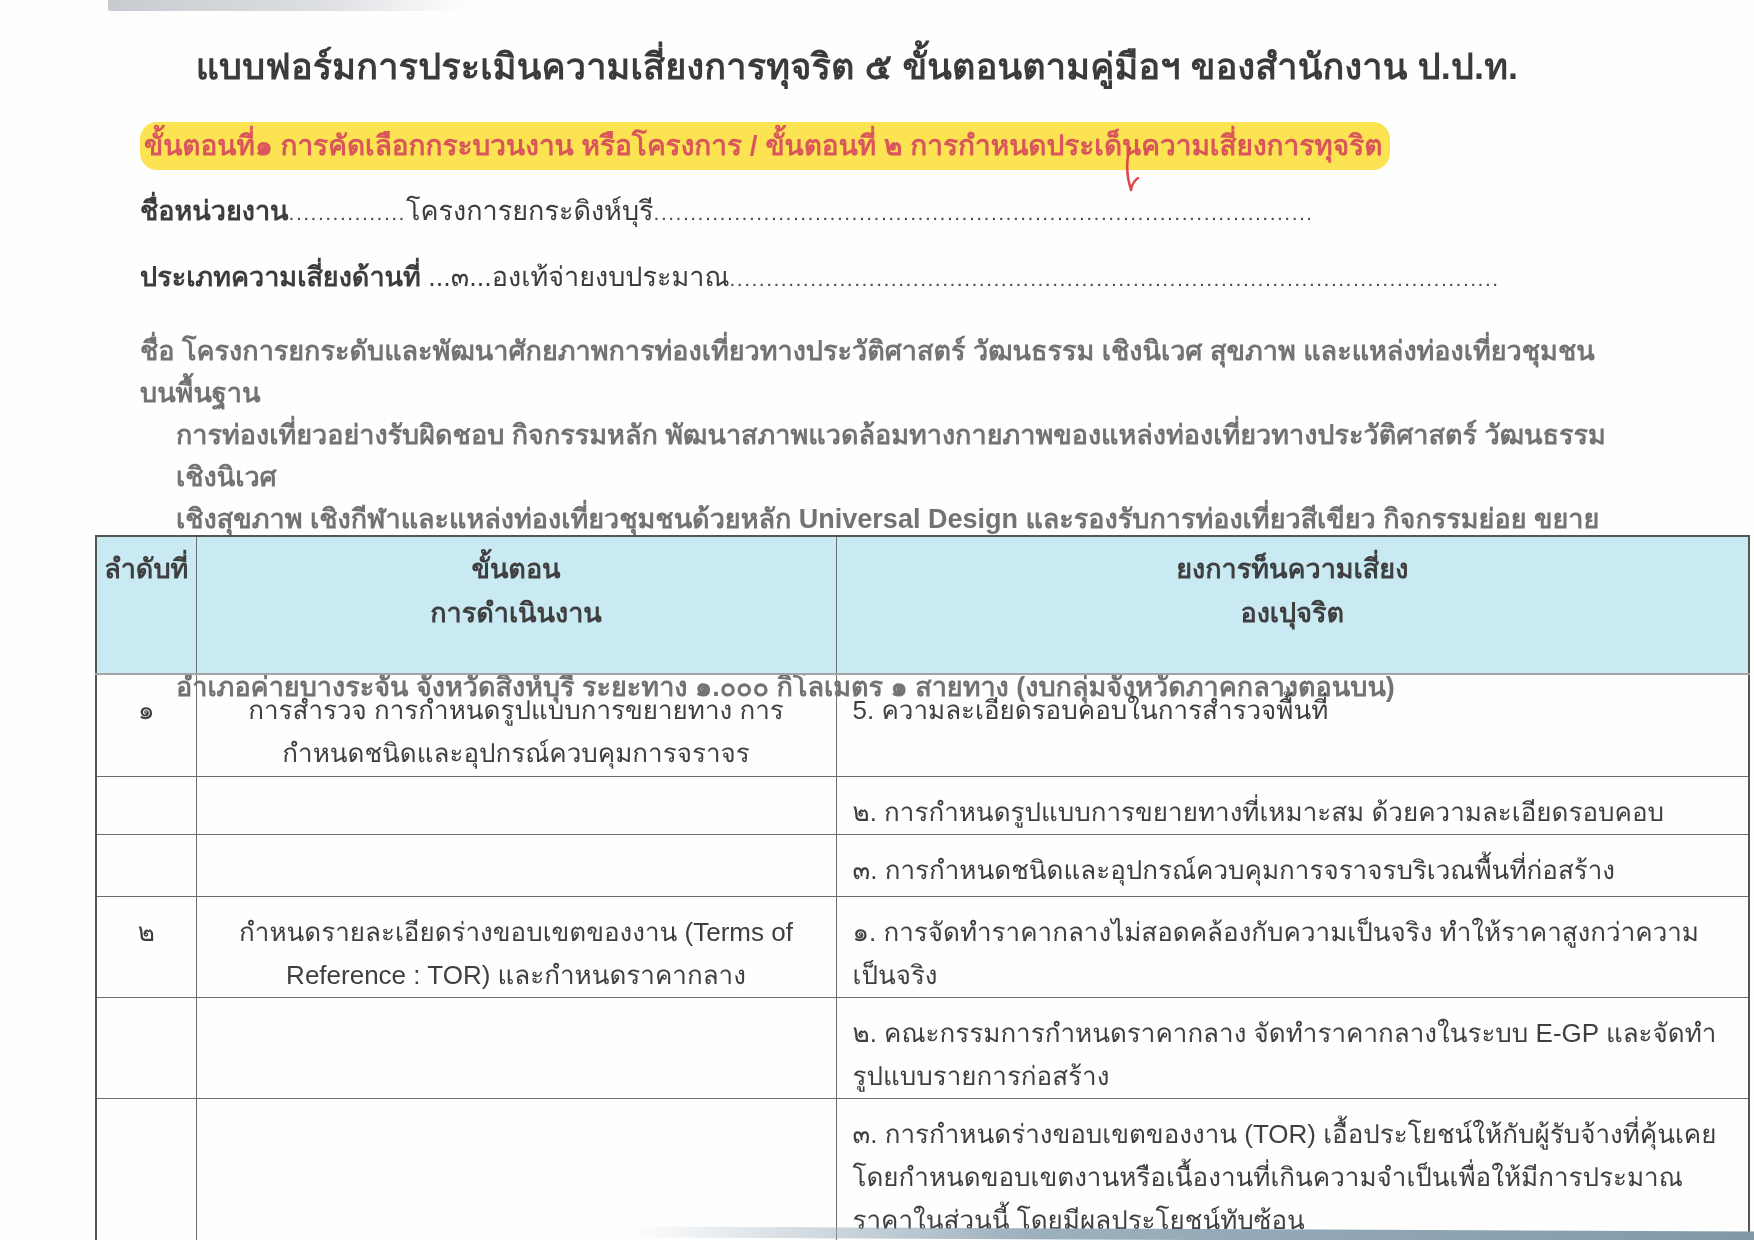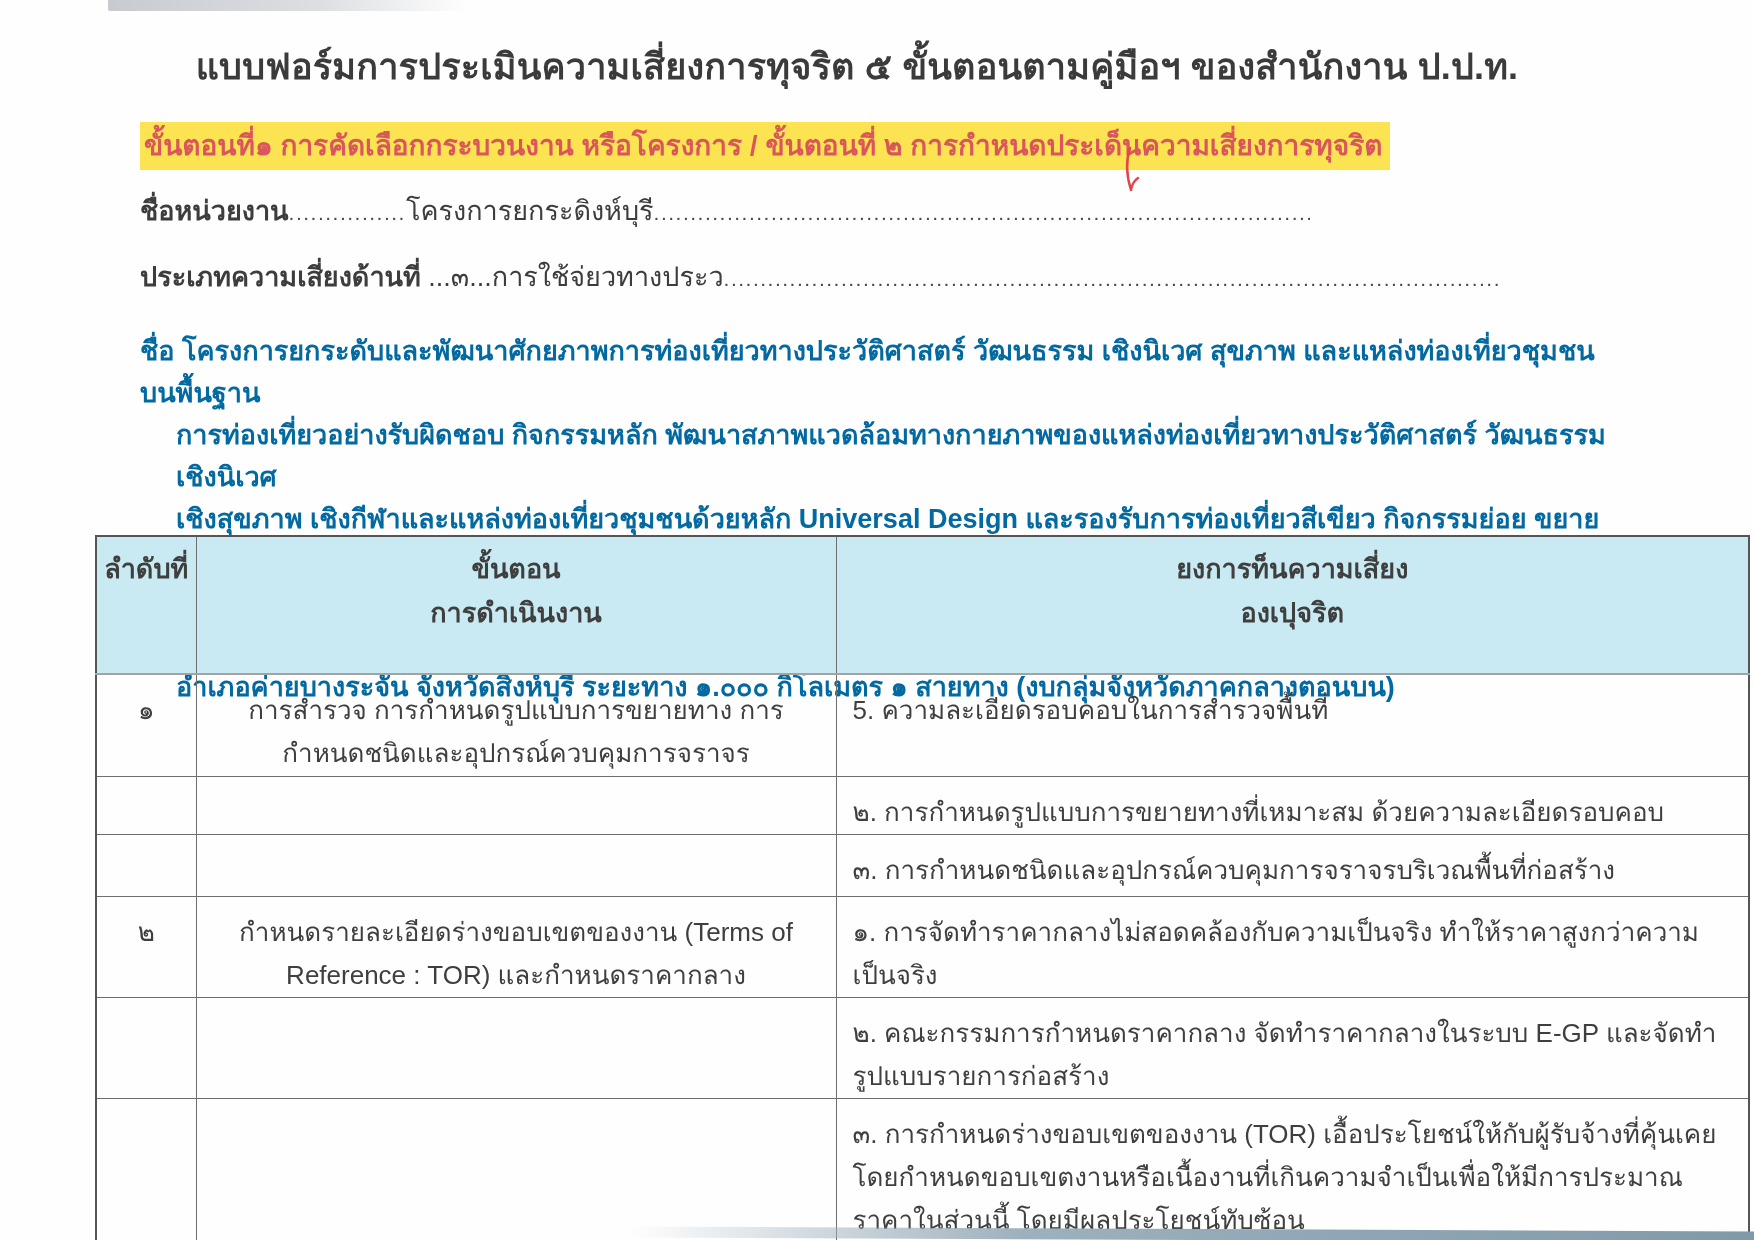--- a/index.html
+++ b/index.html
@@ -17,34 +17,34 @@
     opacity:.55; border-radius:0 0 4px 2px;
   }
   .title{
     position:absolute; left:0; top:38px; width:1714px; margin:0;
     text-align:center; font-size:36px; font-weight:bold; color:#3b3b3b;
     letter-spacing:.2px;
   }
   .highlight{
     position:absolute; left:140px; top:122px; height:48px; line-height:48px;
     padding:0 8px 0 4px; background:var(--highlight-bg); color:var(--highlight-text);
-    font-size:28px; font-weight:bold; white-space:nowrap;
+    font-size:28px; font-weight:bold; white-space:nowrap;border-radius:17px;
   }
   .pen-mark{position:absolute; left:1120px; top:146px;}
   .field-line{
     position:absolute; left:140px; height:42px; line-height:42px;
     font-size:27px; white-space:nowrap; overflow:hidden;
   }
   .field-line .lbl{font-weight:bold;}
   .field-line .dots{font-size:21px; letter-spacing:1.5px; color:#4a4a4a;}
   .agency-line{top:190px; width:1170px;}
   .risk-line{top:256px; width:1360px;}
   .project{
     position:absolute; left:140px; top:330px; width:1480px;
-    font-size:27px; font-weight:600; color:#0369a1; line-height:42px;
+    font-size:27px; font-weight:600; color:#737373; line-height:42px;
   }
   .project .cont{padding-left:36px;}
   .risk-table{
     position:absolute; left:95px; top:535px; width:1655px;
     border-collapse:collapse; table-layout:fixed; font-size:26px; color:#3f3f3f;
   }
   .risk-table th,.risk-table td{
     border:1.5px solid var(--border); vertical-align:top; overflow:hidden;
   }
   .risk-table thead th{
@@ -81,21 +81,21 @@
 
   <svg class="pen-mark" width="22" height="48" viewBox="0 0 22 48">
     <path d="M10 2 C 6 14, 6 28, 11 44 M11 44 C 12 38, 15 34, 18 32" fill="none" stroke="var(--pen-mark)" stroke-width="2.5" stroke-linecap="round"></path>
   </svg>
 
   <div class="field-line agency-line">
     <span class="lbl">ชื่อหน่วยงาน</span><span class="dots">................</span><span>โครงการยกระดิงห์บุรี</span><span class="dots">........................................................................................................................................................................................................</span>
   </div>
 
   <div class="field-line risk-line">
-    <span class="lbl">ประเภทความเสี่ยงด้านที่</span><span> ...๓...การใช้จ่ยวทางประว</span><span class="dots">............................................................................................................................................................................................................</span>
+    <span class="lbl">ประเภทความเสี่ยงด้านที่</span><span> ...๓...องเท้จ่ายงบประมาณ</span><span class="dots">............................................................................................................................................................................................................</span>
   </div>
 
   <div class="project">
     <div>ชื่อ โครงการยกระดับและพัฒนาศักยภาพการท่องเที่ยวทางประวัติศาสตร์ วัฒนธรรม เชิงนิเวศ สุขภาพ และแหล่งท่องเที่ยวชุมชนบนพื้นฐาน</div>
     <div class="cont">การท่องเที่ยวอย่างรับผิดชอบ กิจกรรมหลัก พัฒนาสภาพแวดล้อมทางกายภาพของแหล่งท่องเที่ยวทางประวัติศาสตร์ วัฒนธรรม เชิงนิเวศ</div>
     <div class="cont">เชิงสุขภาพ เชิงกีฬาและแหล่งท่องเที่ยวชุมชนด้วยหลัก Universal Design และรองรับการท่องเที่ยวสีเขียว กิจกรรมย่อย ขยายช่องจราจร</div>
     <div class="cont">จาก ๒ ช่องเป็น ๔ ช่องจราจร ทางหลวงหมายเลข ๓๔๕๔ ตอนบ้านวังขอน - ท่าช้าง ระหว่าง กม.๓๙+๖๓๔ - กม. ๔๐+๖๓๔ ตำบลโพสังโฆ</div>
     <div class="cont">อำเภอค่ายบางระจัน จังหวัดสิงห์บุรี ระยะทาง ๑.๐๐๐ กิโลเมตร ๑ สายทาง (งบกลุ่มจังหวัดภาคกลางตอนบน)</div>
   </div>
 

